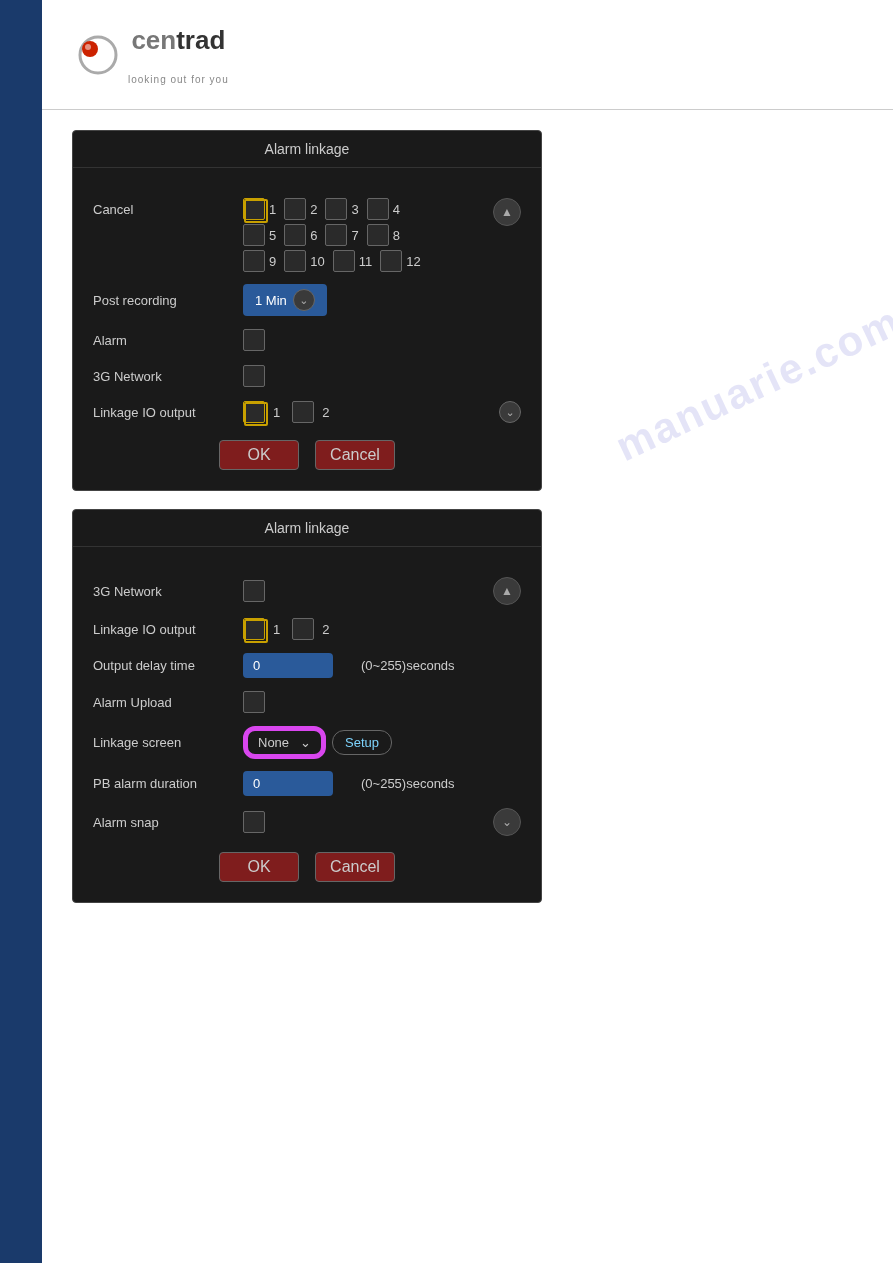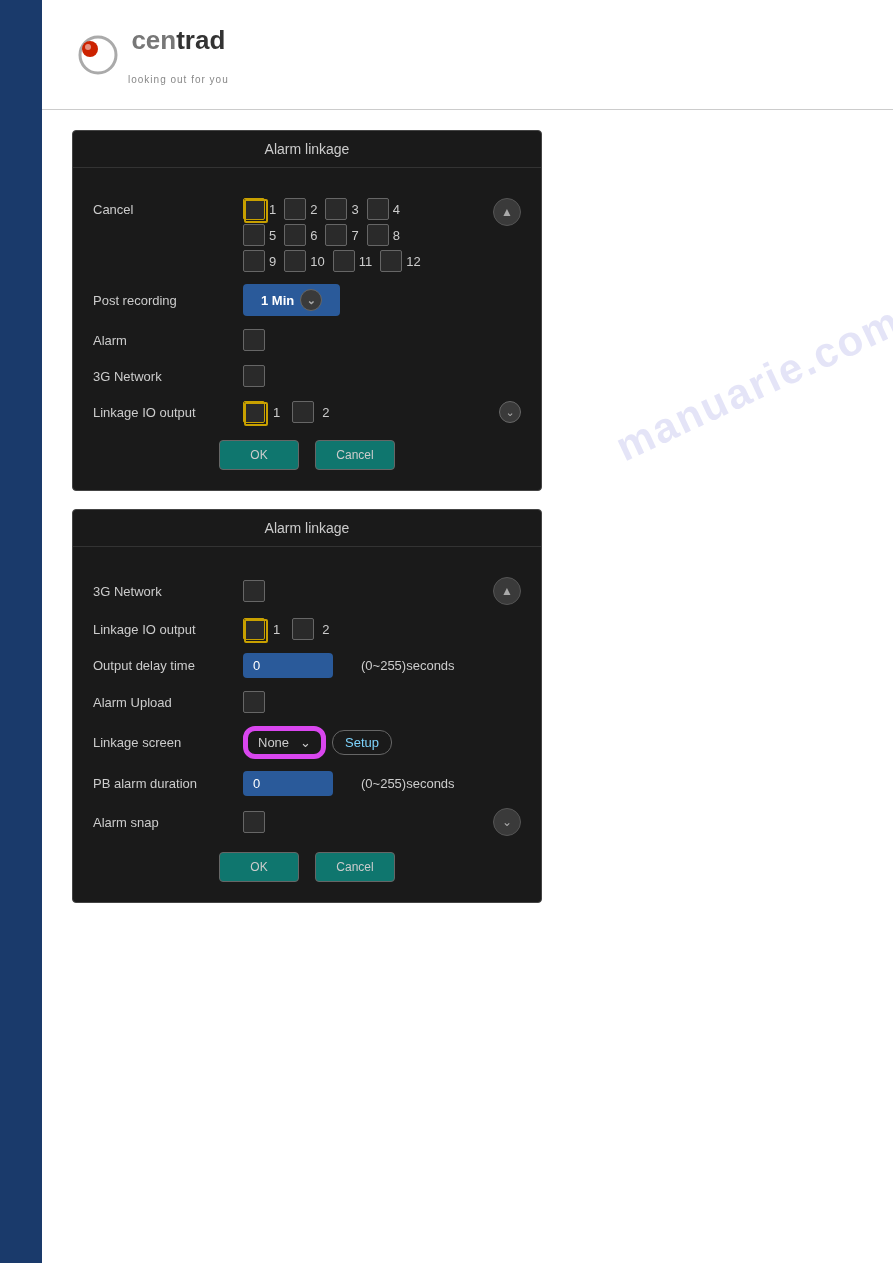--- a/index.html
+++ b/index.html
@@ -148,27 +148,26 @@
       font-size: 12px;
       margin-left: auto;
     }
 
     
     .dropdown-select {
       background: #2a5a9a;
       border: none;
       border-radius: 4px;
       color: #fff;
-      padding: 5px 18px;
+      padding: 5px 12px;
       font-size: 13px;
       display: flex;
       align-items: center;
       gap: 6px;
       cursor: pointer;
-      font-weight: bold;
     }
 
     .dropdown-arrow {
       width: 22px;
       height: 22px;
       background: #3a3a3a;
       border: 1px solid #666;
       border-radius: 50%;
       display: flex;
       align-items: center;
@@ -201,23 +200,23 @@
       justify-content: center;
       gap: 16px;
       padding: 10px 20px 4px;
     }
 
     .btn-ok, .btn-cancel {
       width: 80px;
       height: 30px;
       border-radius: 4px;
       border: 1px solid #666;
-      background: #0f766e;
-      color: #ccc;
-      font-size: 12px;
+      background: #7f1d1d;
+      color: #ccc;
+      font-size: 16px;
       cursor: pointer;
     }
 
     
     .watermark {
       position: absolute;
       top: 200px;
       right: 60px;
       color: rgba(100, 100, 200, 0.25);
       font-size: 48px;

